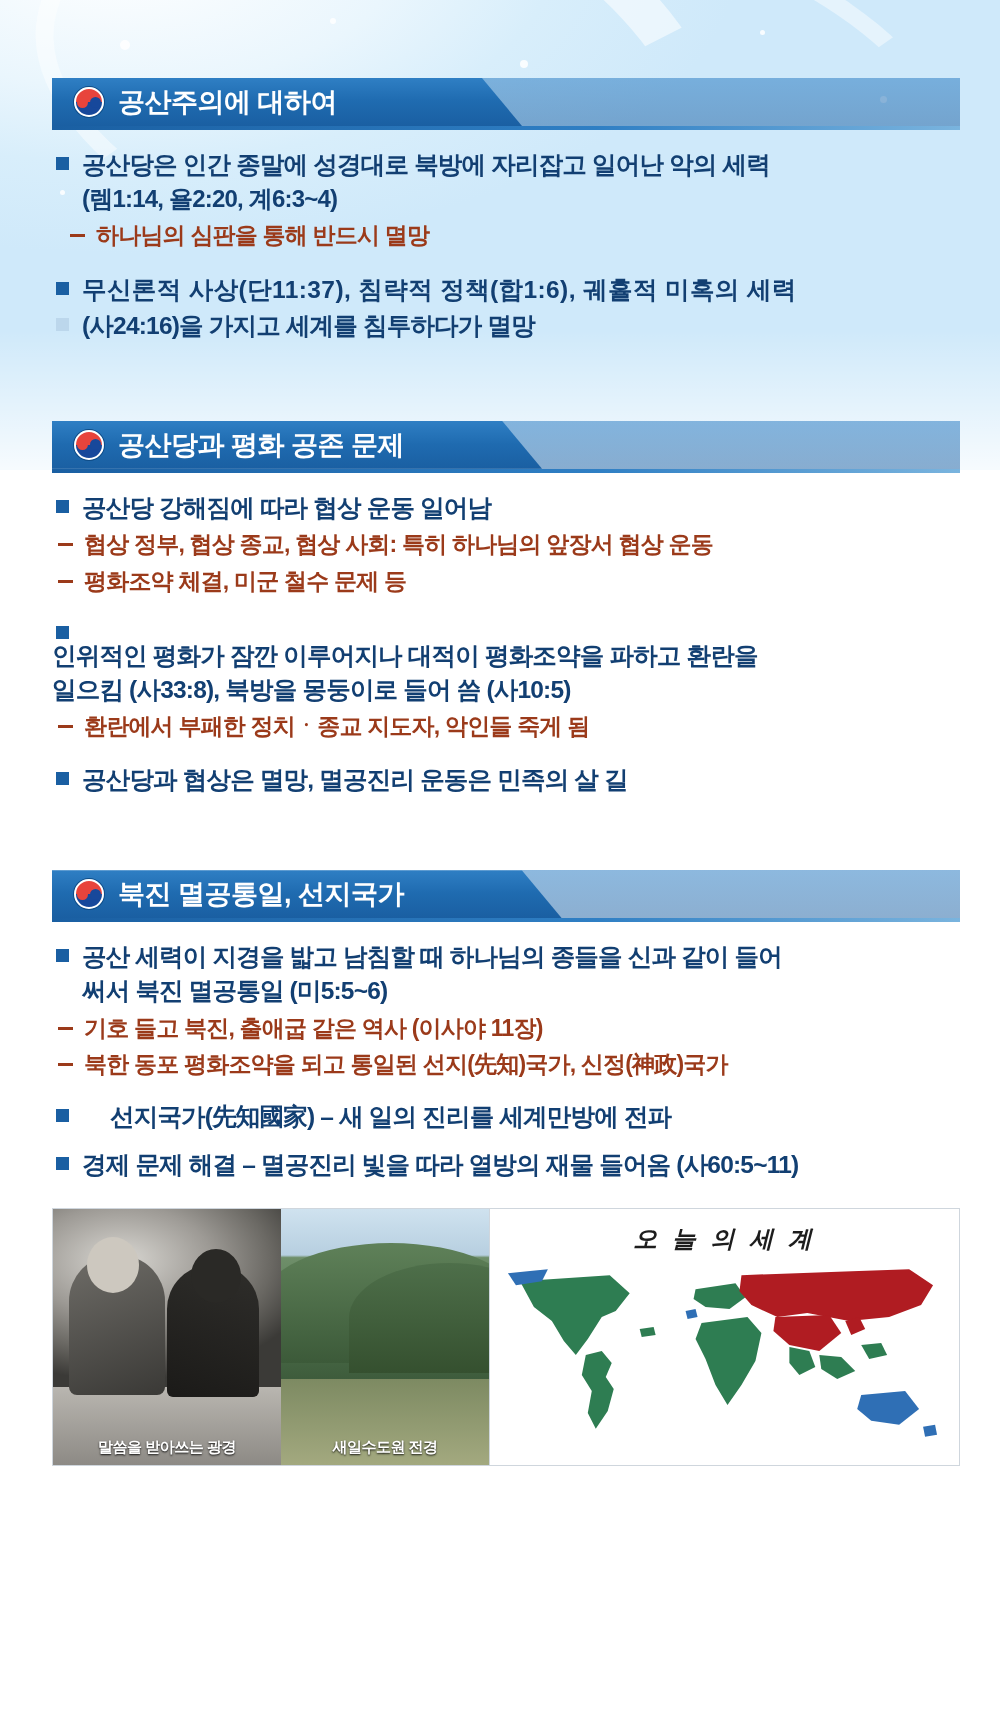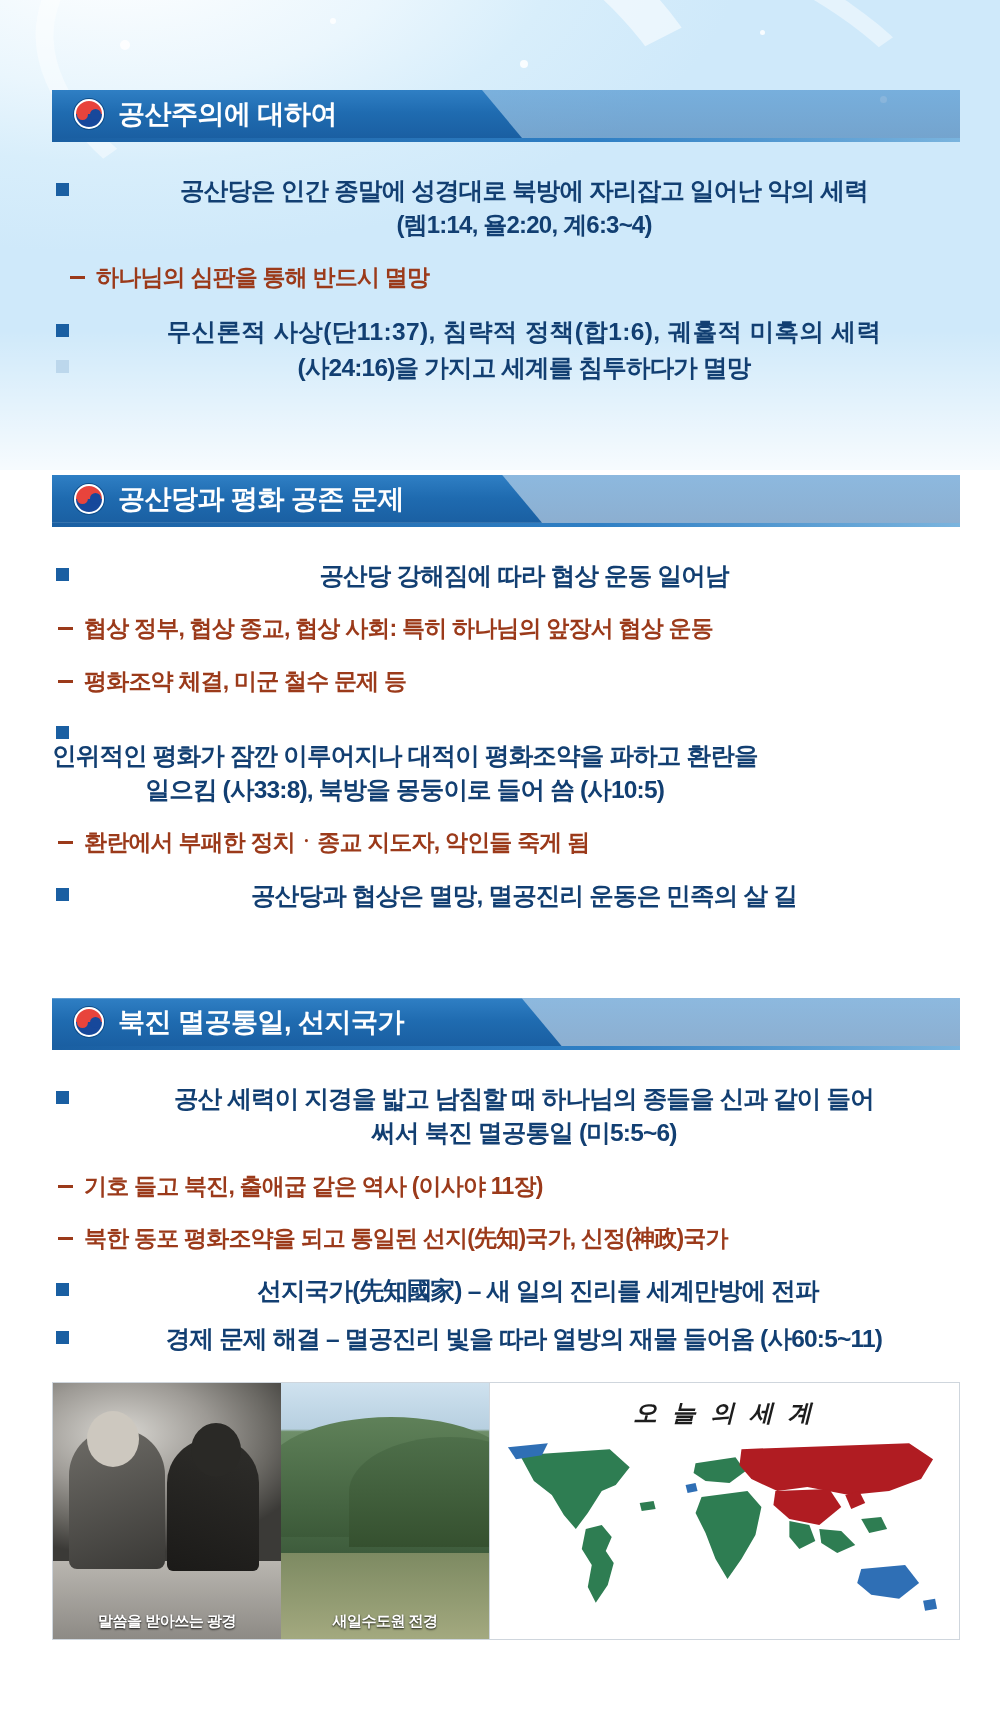--- a/index.html
+++ b/index.html
@@ -72,21 +72,21 @@
     position: relative;
     z-index: 2;
     width: 1000px;
     height: 1735px;
   }
 
   
   .banner {
     position: relative;
     height: 52px;
-    margin: 12px 40px 0 52px;
+    margin: 0 40px 0 52px;
   }
   .banner-bar {
     position: absolute;
     left: 0; top: 0;
     height: 48px;
     width: 100%;
     background: linear-gradient(180deg, #2f7fc4 0%, #1f6bb0 48%, #1a5fa2 100%);
     clip-path: polygon(0 0, var(--cut) 0, calc(var(--cut) + 40px) 100%, 0 100%);
   }
   .banner-bar-thin {
@@ -146,22 +146,21 @@
     color: #ffffff;
     font-size: 27px;
     font-weight: bold;
     letter-spacing: -0.5px;
     white-space: nowrap;
   }
 
   
   .bullets {
     margin: 0 34px 0 52px;
-    padding-top: 16px;
-    text-align: center;
+    padding-top: 2px;
   }
   .b1 {
     display: flex;
     align-items: flex-start;
     margin-top: 16px;
     color: #123f72;
     font-size: 24.5px;
     font-weight: bold;
     line-height: 1.38;
     letter-spacing: -0.8px;
@@ -171,21 +170,21 @@
     width: 13px;
     height: 13px;
     background: #1a5fa2;
     margin: 9px 13px 0 4px;
   }
   .b1-mark.pale { background: #bcd7ec; }
   .b1-text { flex: 1; }
   .b2 {
     display: flex;
     align-items: flex-start;
-    margin-top: 20px;
+    margin-top: 4px;
     padding-left: 18px;
     color: #9b3a1a;
     font-size: 23px;
     font-weight: bold;
     line-height: 1.4;
     letter-spacing: -0.8px;
   }
   .b2-mark {
     flex: none;
     width: 15px;

